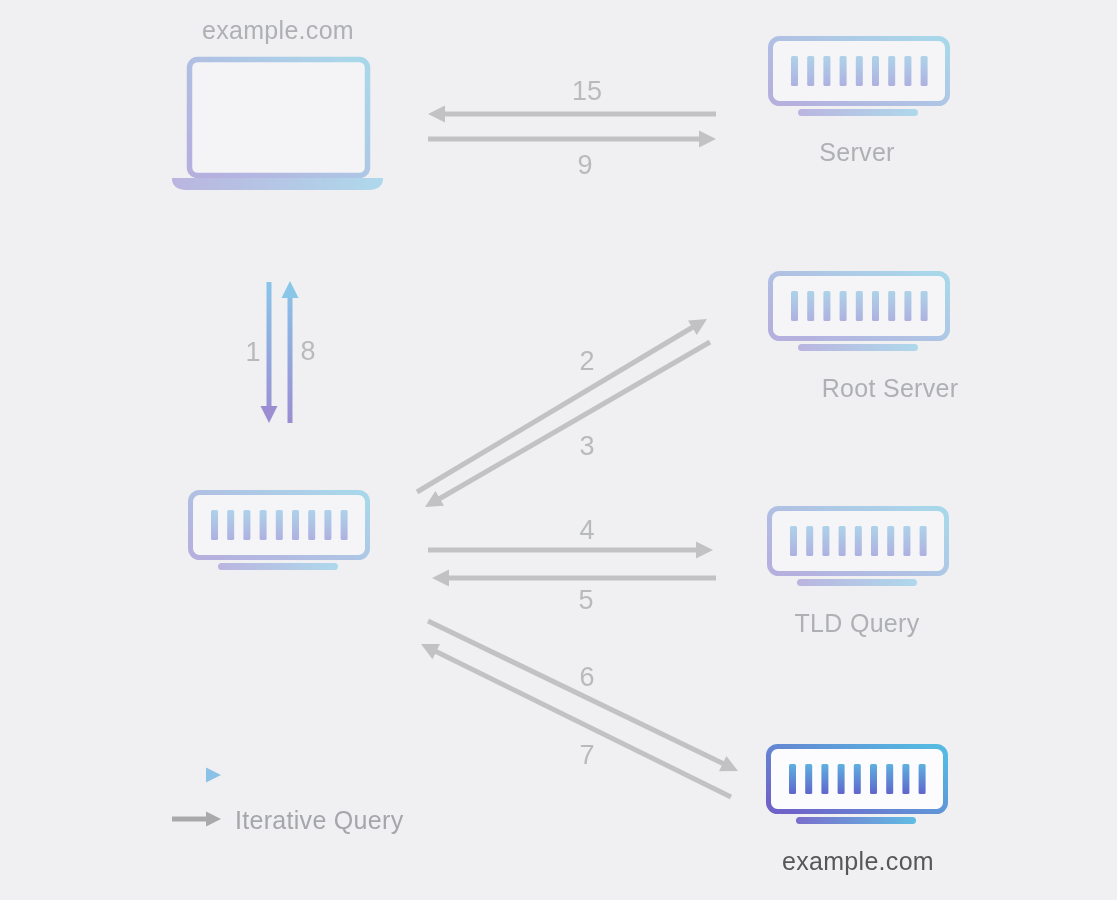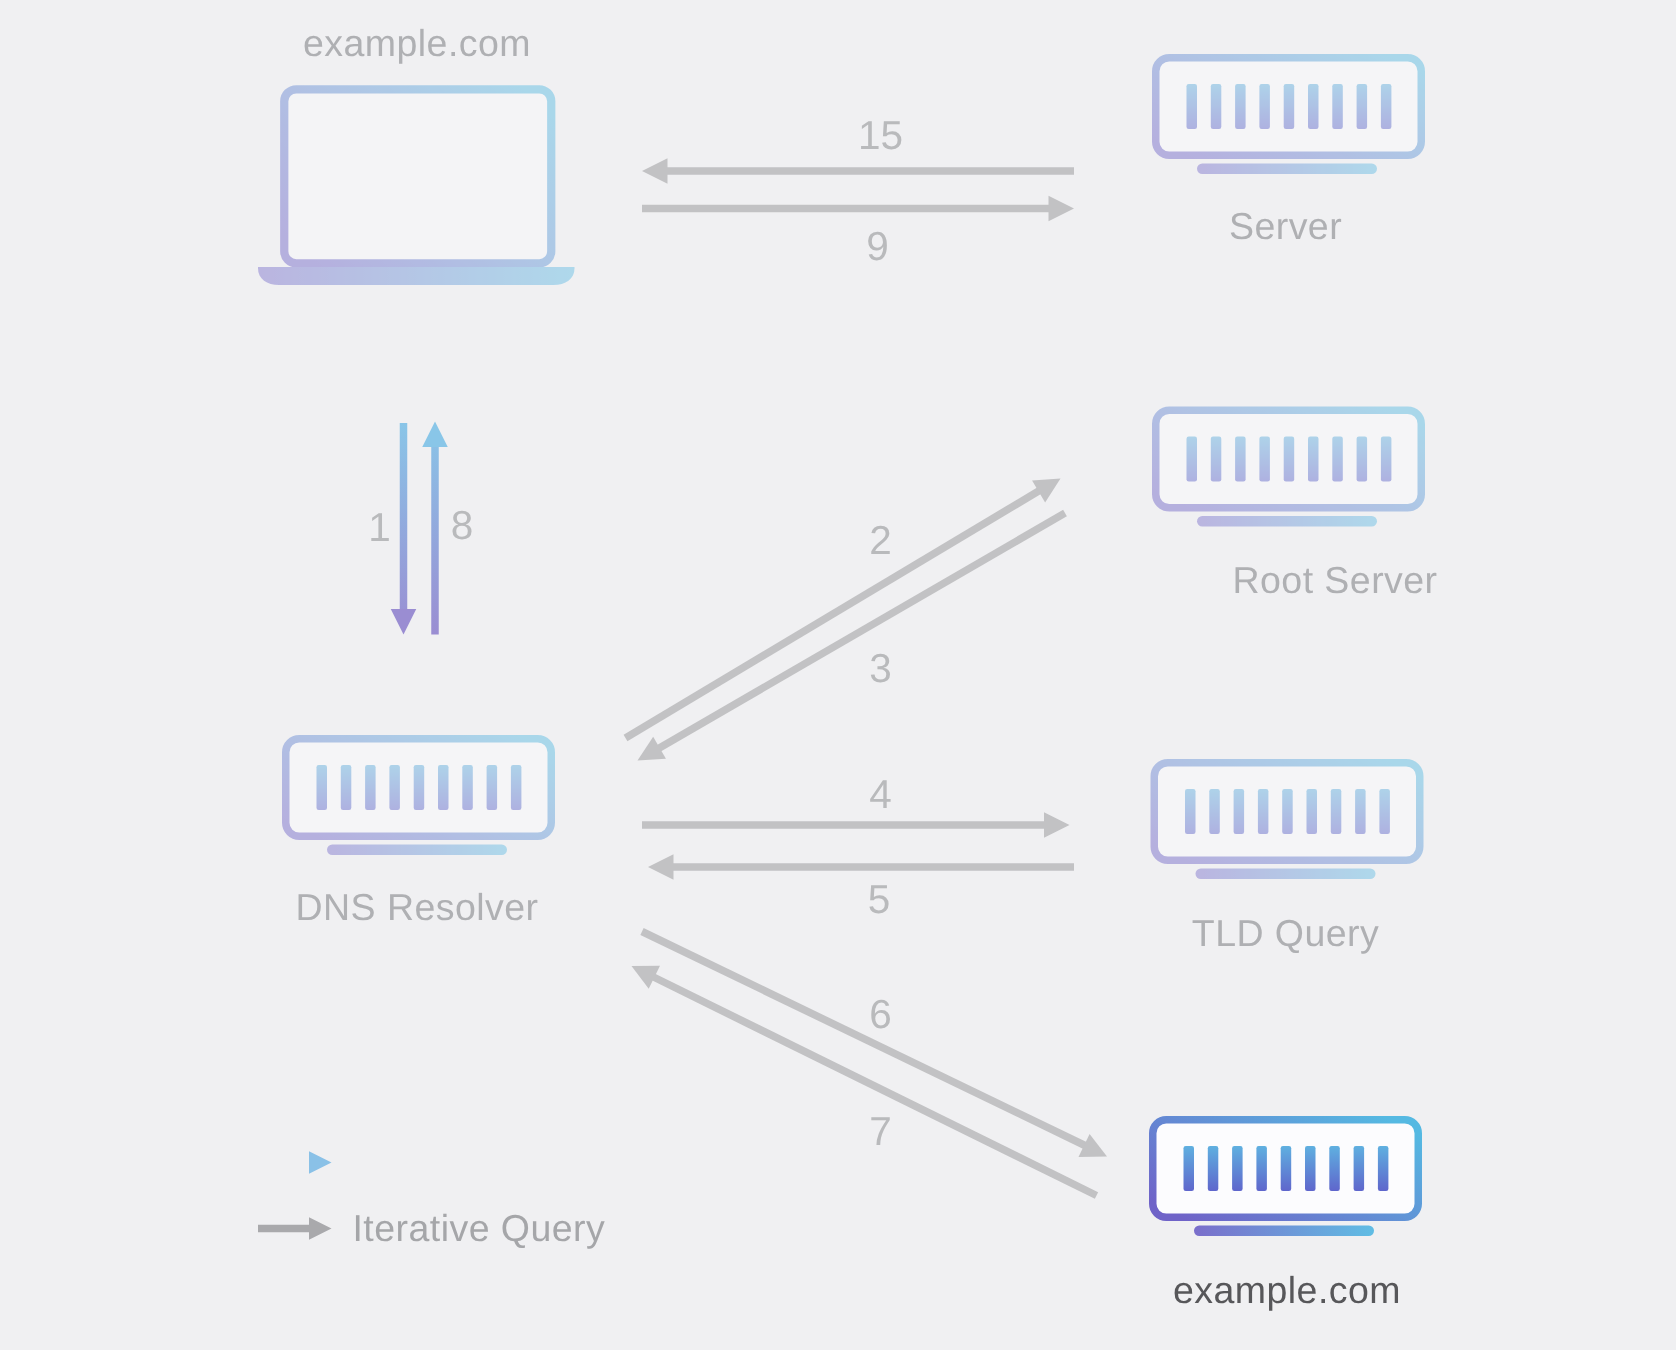--- a/index.html
+++ b/index.html
@@ -148,21 +148,20 @@
       <polygon points="0,0 -15,-7.5 -15,7.5" transform="translate(221,775)" fill="#8ac1e7"></polygon>
       <line x1="172" y1="819" x2="207" y2="819" stroke="#a9a9ac" stroke-width="5"></line>
       <polygon points="0,0 -15,-7.5 -15,7.5" transform="translate(221,819)" fill="#a9a9ac"></polygon>
     </g>
   </svg>
 
   <div class="lbl" style="left:278px; top:30px;">example.com</div>
   <div class="lbl" style="left:857px; top:152px;text-align:center;">Server</div>
   <div class="lbl" style="left:858px; top:388px;margin-left:32px;">Root Server</div>
   <div class="lbl" style="left:857px; top:623px;">TLD Query</div>
-  <div class="lbl" style="left:278px; top:606px;">DNS Resolver</div>
   <div class="lbl dark" style="left:858px; top:861px;">example.com</div>
 
   <div class="num" style="left:253px; top:352px;">1</div>
   <div class="num" style="left:308px; top:351px;">8</div>
   <div class="num" style="left:587px; top:91px;">15</div>
   <div class="num" style="left:585px; top:165px;">9</div>
   <div class="num" style="left:587px; top:361px;">2</div>
   <div class="num" style="left:587px; top:446px;">3</div>
   <div class="num" style="left:587px; top:530px;">4</div>
   <div class="num" style="left:586px; top:600px;">5</div>

